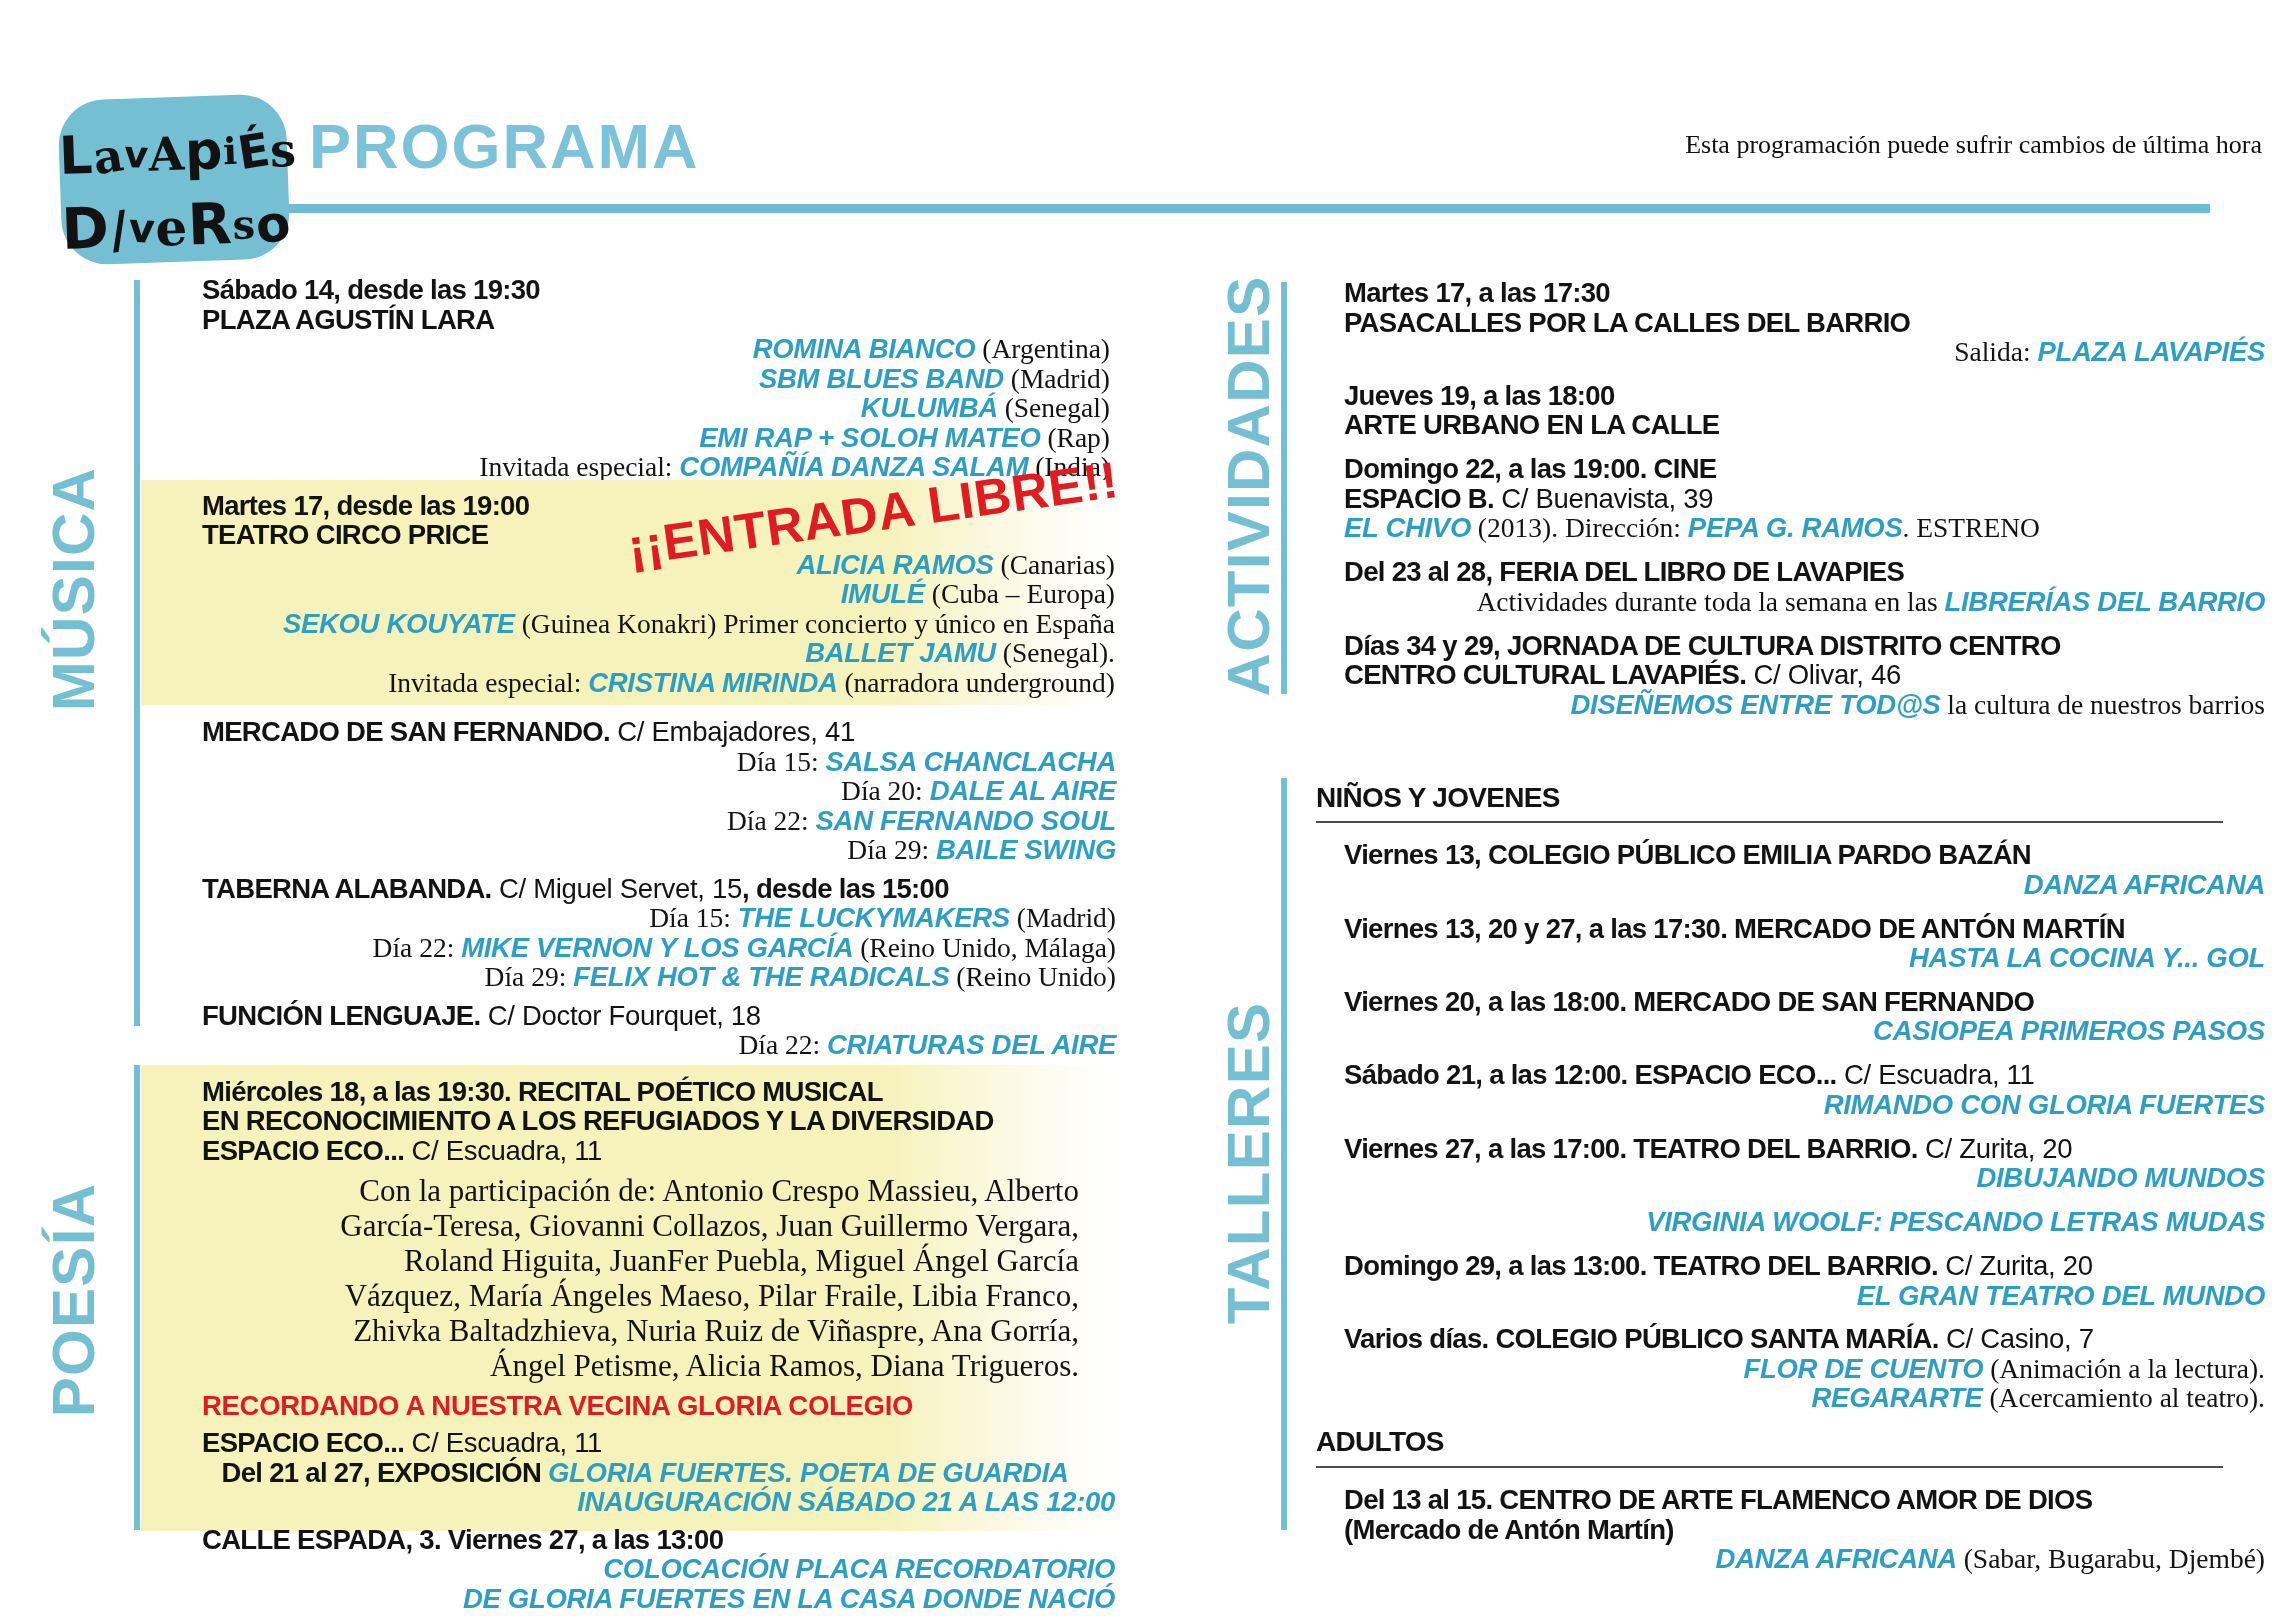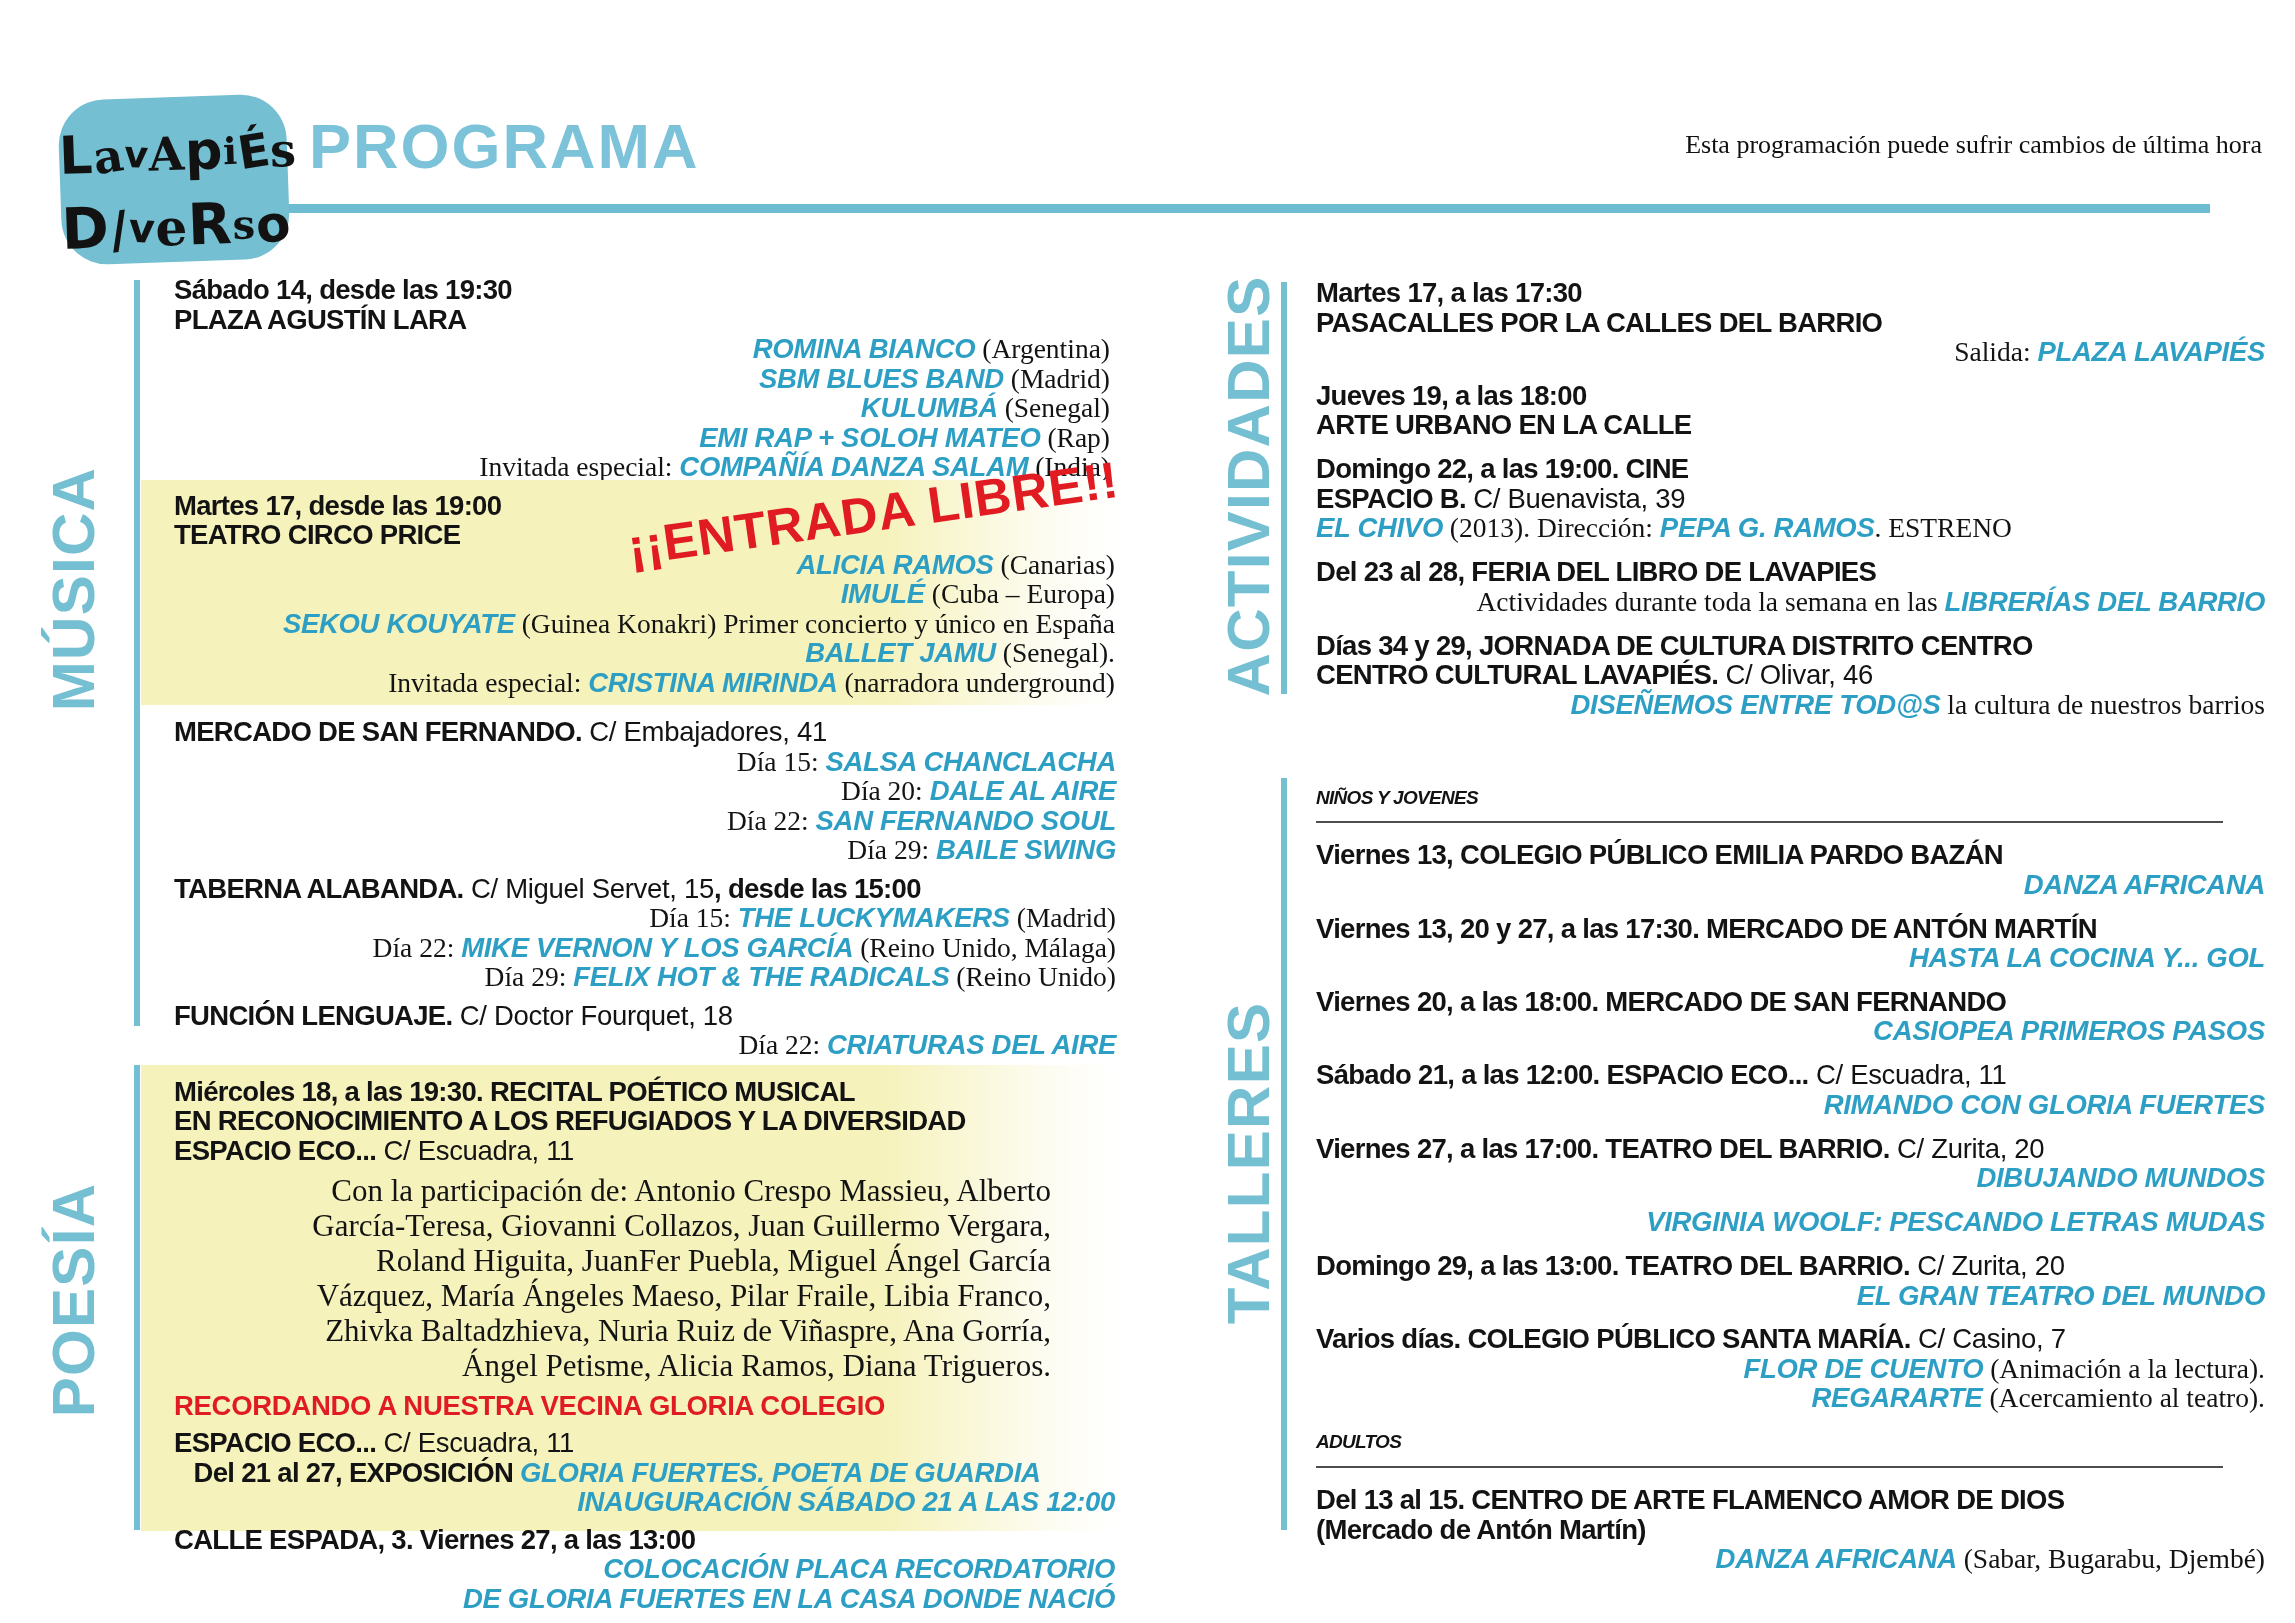--- a/index.html
+++ b/index.html
@@ -83,33 +83,33 @@
   .box2{left:141px;top:1065px;width:974px;height:466px;padding:11.8px 0 0 33px;}
   .box1 .event,.box2 .event{margin-bottom:7.9px;}
   .stamp{
     position:absolute;left:485px;top:3.9px;
     transform:rotate(-8deg);
     font-size:51px;font-weight:800;letter-spacing:0.7px;
     color:var(--alert-red);
     white-space:nowrap;
   }
   
-  .event{margin-bottom:9.2px;}
+  .event{margin-bottom:9.2px;margin-left:28px;}
   .content-right-a .event,.content-right-b .event{margin-bottom:14.4px;}
   .line{line-height:29.5px;font-size:27.5px;white-space:nowrap;}
   .indent1{padding-left:79px;text-align:right;}
   .indent2{padding-left:19.6px;}
   .para{white-space:normal;width:877px;font-size:31px;line-height:35px;}
   .seg-b{font-weight:700;letter-spacing:-0.7px;color:var(--ink);}
   .seg-n{font-weight:400;letter-spacing:-0.3px;color:var(--ink);}
   .seg-c{font-weight:700;font-style:italic;letter-spacing:-0.3px;color:var(--text-cyan);}
   .seg-s{font-family:"Liberation Serif",serif;color:var(--ink);}
   .seg-r{font-weight:700;letter-spacing:-0.3px;color:var(--alert-red);}
   .subheader{margin:6.5px 0 17px 0;}
-  .subhead-text{font-size:19px;font-weight:700;letter-spacing:-0.7px;line-height:29.5px;font-style:italic;}
+  .subhead-text{font-size:28px;font-weight:700;letter-spacing:-0.7px;line-height:29.5px;}
   .subhead-rule{width:907px;height:2px;background:#4d4d4d;margin-top:9.2px;}
 </style>
 </head>
 <body>
 
 <div class="page">
 
   <div class="logo">
     <div class="logo-l1 ransom"><span>L</span><span>a</span><span>v</span><span>A</span><span>p</span><span>i</span><span>É</span><span>s</span></div>
     <div class="logo-l2 ransom"><span>D</span><span>/</span><span>v</span><span>e</span><span>R</span><span>s</span><span>o</span></div>

